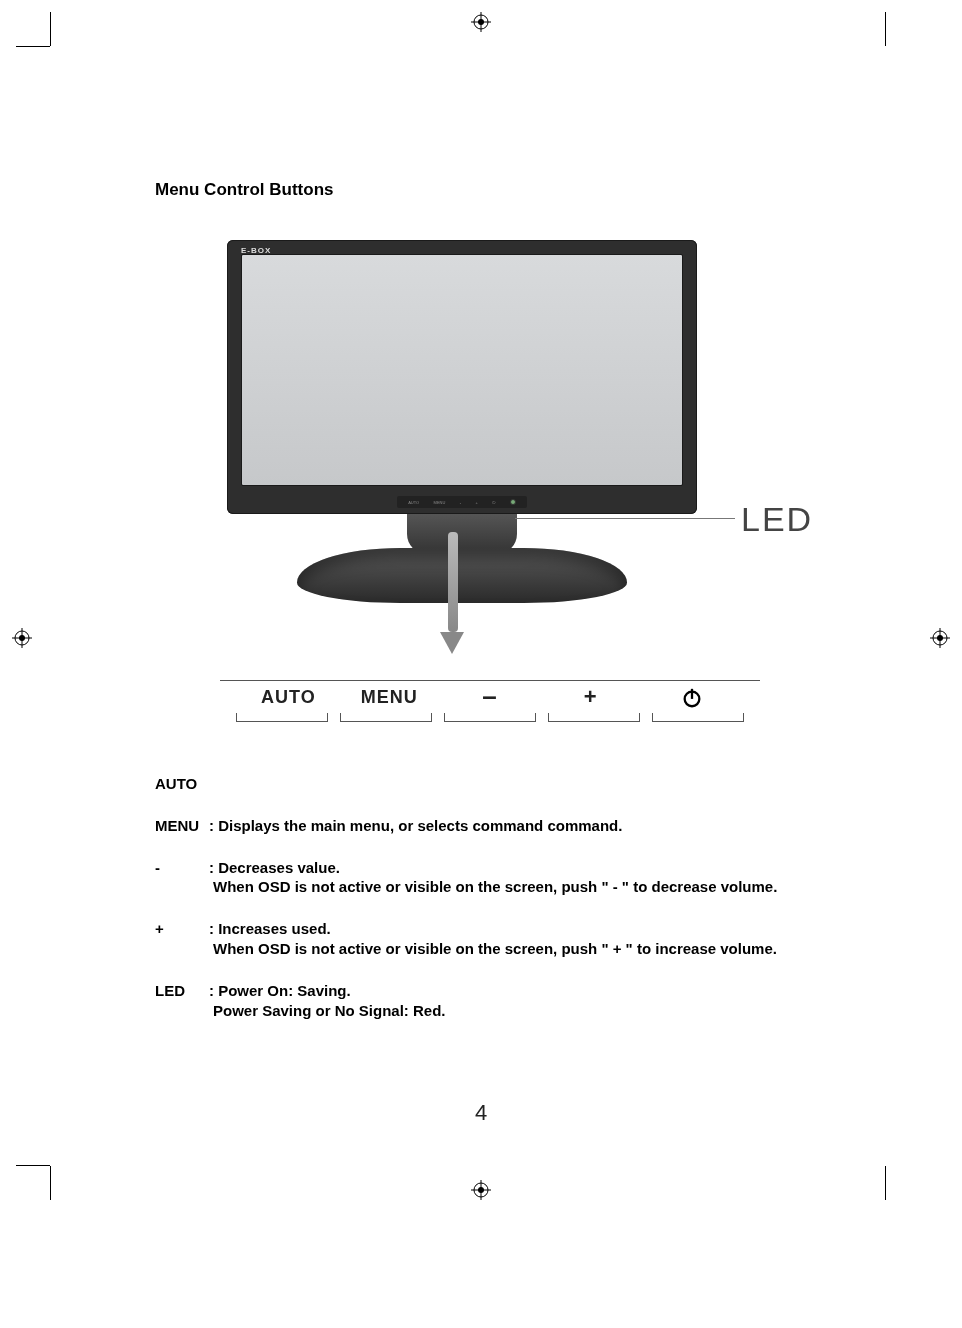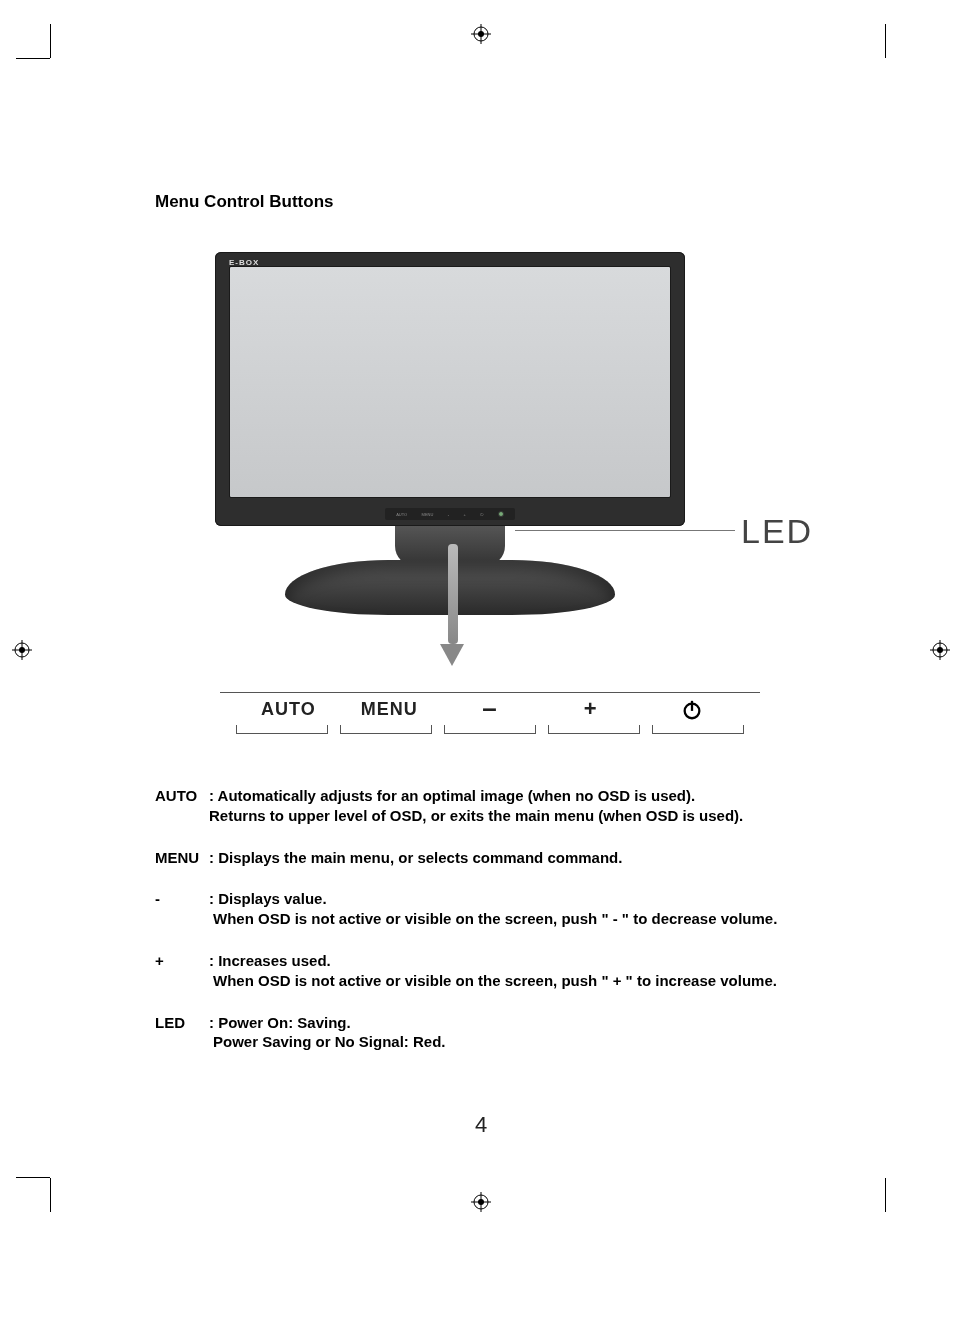--- a/index.html
+++ b/index.html
@@ -1,37 +1,37 @@
 <!DOCTYPE html>
 <html><head>
 <meta charset="utf-8">
 <style>
   html,body{margin:0;padding:0;background:#fff;font-family:Arial,Helvetica,sans-serif;color:#000}
-  .page{width:962px;height:1212px;position:relative;margin:12px auto;box-sizing:border-box}
+  .page{width:962px;height:1212px;position:relative;margin:0 auto;box-sizing:border-box}
   
   .reg{position:absolute;width:20px;height:20px}
   .reg svg{display:block}
   .reg.top{left:471px;top:12px}
   .reg.bottom{left:471px;bottom:12px}
   .reg.left{left:12px;top:628px}
   .reg.right{right:12px;top:628px}
   
   .crop{position:absolute;background:#000}
   .crop.tl-h{left:16px;top:46px;width:34px;height:1px}
   .crop.tl-v{left:50px;top:12px;width:1px;height:34px} 
   .crop.tr-v{right:76px;top:12px;width:1px;height:34px}
   .crop.bl-h{left:16px;bottom:46px;width:34px;height:1px}
   .crop.bl-v{left:50px;bottom:12px;width:1px;height:34px}
   .crop.br-v{right:76px;bottom:12px;width:1px;height:34px}
   
   .content{position:absolute;left:155px;top:180px;width:640px}
   .title{font-weight:bold;font-size:17px;margin-bottom:40px}
   
   .illus{position:relative;width:560px;height:500px;margin-left:60px}
-  .monitor{position:absolute;left:0;top:0;width:470px}
+  .monitor{position:absolute;left:12px;top:0;width:470px}
   .bezel{background:#2e2e2e;border-radius:6px;padding:14px 14px 28px 14px;position:relative;box-shadow:inset 0 0 0 1px #1a1a1a}
   .brand{position:absolute;left:14px;top:6px;font-size:8px;color:#ddd;letter-spacing:1px;font-weight:bold}
   .screen{background:linear-gradient(#d8dadc,#c6c8ca);height:230px;border:1px solid #1a1a1a;border-radius:2px}
   .panel{position:absolute;left:50%;transform:translateX(-50%);bottom:6px;width:130px;height:12px;background:#222;border-radius:2px;display:flex;align-items:center;justify-content:space-around;padding:0 4px;box-sizing:border-box}
   .panel span{color:#888;font-size:4px}
   .led-dot{width:4px;height:4px;border-radius:50%;background:#7a7;border:1px solid #333}
   .neck{width:110px;height:40px;background:linear-gradient(#555,#333);margin:0 auto 0 auto;border-radius:0 0 20px 20px}
   .stand{width:330px;height:55px;background:linear-gradient(#5a5a5a,#2a2a2a);margin:0 auto;border-radius:50% 50% 50% 50% / 100% 100% 60% 60%;position:relative;top:-6px;box-shadow:inset 0 10px 14px rgba(0,0,0,.4)}
   
   .led-line{position:absolute;left:300px;top:278px;width:220px;height:1px;background:#777}
@@ -151,34 +151,33 @@
           <div class="bx"></div>
         </div>
       </div>
     </div>
 
     <div class="desc">
 
       <div class="row">
         <div class="key">AUTO</div>
         <div class="val">
-          <span>: Automatically adjusts for an optimal image (when no OSD is used).</span><br>
-          <span>Returns to upper level of OSD, or exits the main menu (when OSD is used).</span>
+          <br>
         </div>
       </div>
 
       <div class="row">
         <div class="key">MENU</div>
         <div class="val">: Displays the main menu, or selects command command.</div>
       </div>
 
       <div class="row">
         <div class="key">-</div>
         <div class="val">
-          <span>: Displays value.</span><br>
+          <span>: Decreases value.</span><br>
           <span class="l2">When OSD is not active or visible on the screen, push " - " to decrease volume.</span>
         </div>
       </div>
 
       <div class="row">
         <div class="key">+</div>
         <div class="val">
           <span>: Increases used.</span><br>
           <span class="l2">When OSD is not active or visible on the screen, push " + " to increase volume.</span>
         </div>

